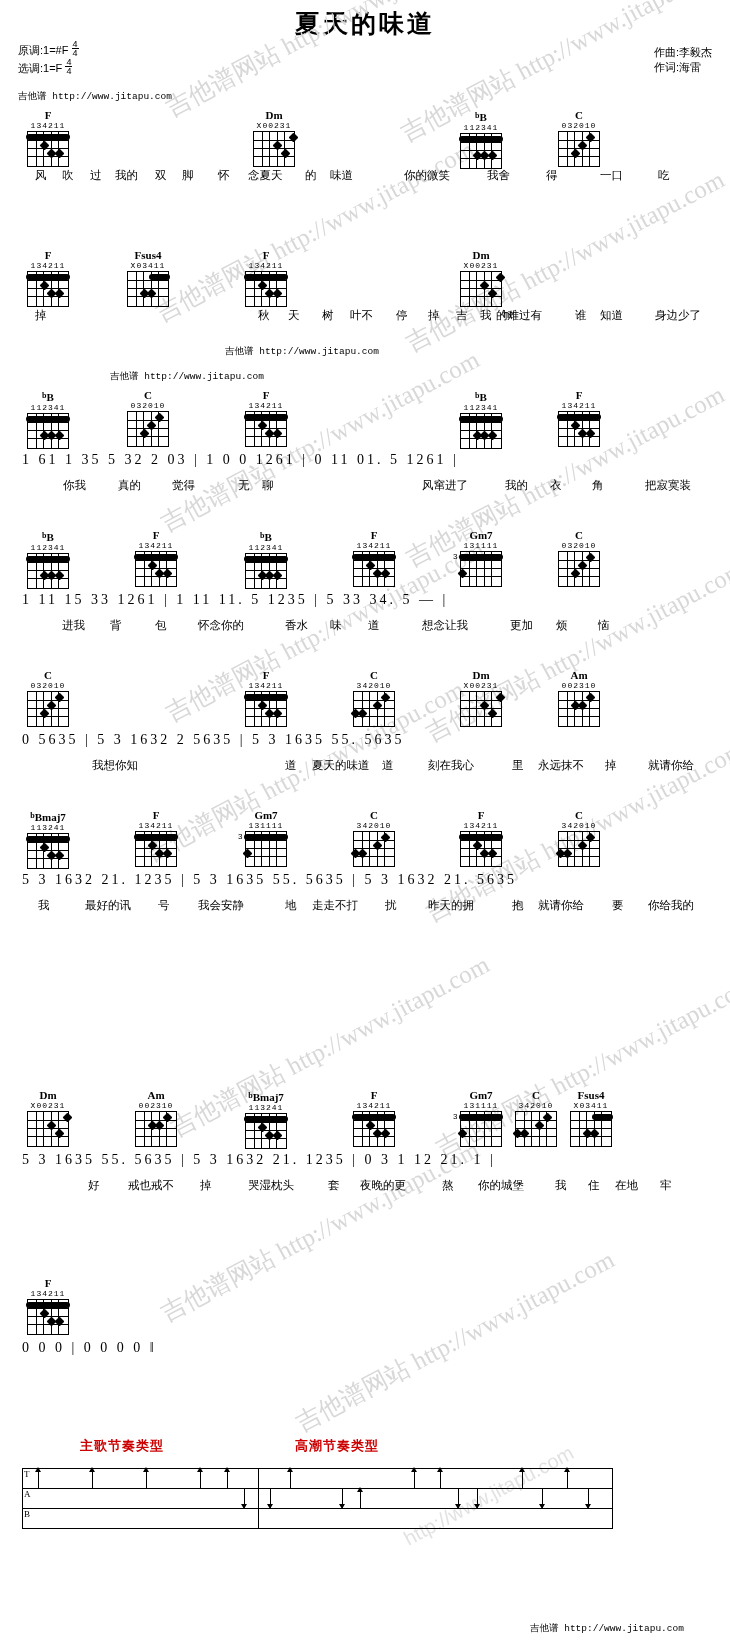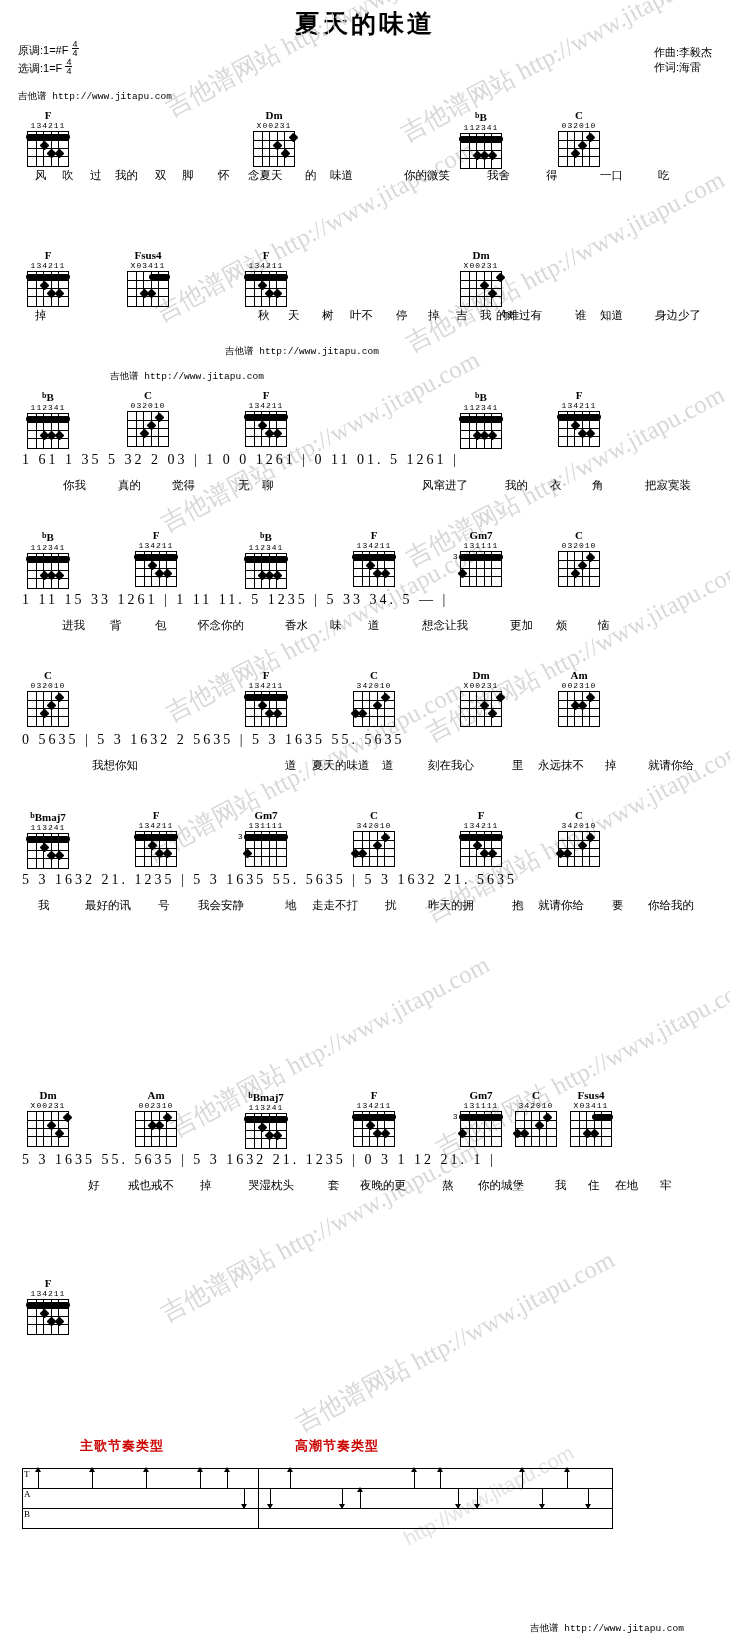--- a/index.html
+++ b/index.html
@@ -880,20 +880,23 @@
               <div class="v" style="left: 30.4px;"></div>
               <div class="h" style="top: 8px;"></div>
               <div class="h" style="top: 16px;"></div>
               <div class="h" style="top: 24px;"></div>
               <div class="barre" style="left: -2px; width: 44px; top: 2px;"></div>
               <div class="dot" style="left: 12.7px; top: 9.5px;"></div>
               <div class="dot" style="left: 20.3px; top: 17.5px;"></div>
               <div class="dot" style="left: 27.9px; top: 17.5px;"></div>
             </div>
           </div>
+        </div>
+        <div class="notesrow">
+          <div class="note" style="left: 22px; top: 4px; letter-spacing: 3px;">0   0   0  | 0   0   0   0  ‖</div>
         </div>
         <div class="lyrics"></div>
       </div>
     </div>
 
   <div class="rlabel" style="left:80px;top:1437px;">主歌节奏类型</div>
   <div class="rlabel" style="left:295px;top:1437px;">高潮节奏类型</div>
   <div class="tabbox" style="top:1468px;" id="tabbox">
       <div class="tabline" style="top: 0px;"></div>
       <div class="tabline" style="top: 20px;"></div>

